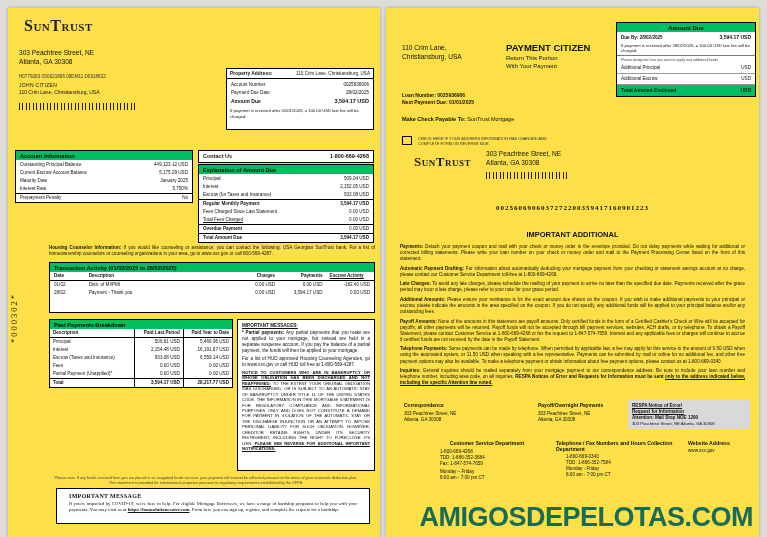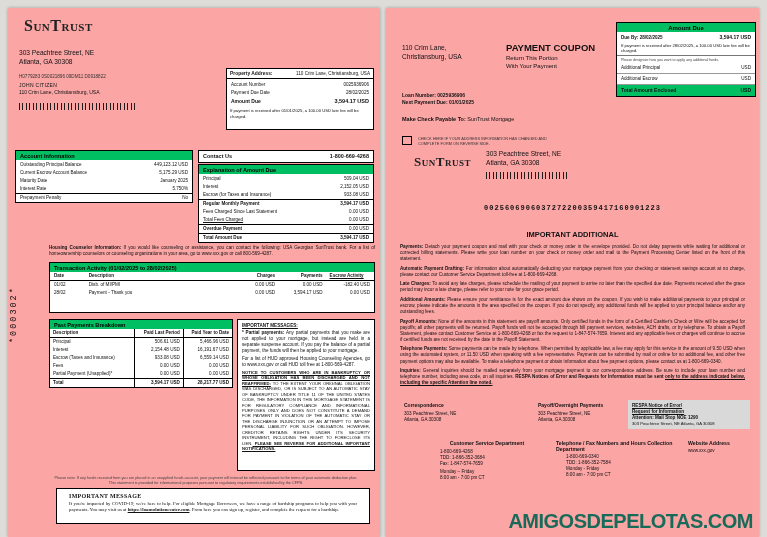--- a/index.html
+++ b/index.html
@@ -1,18 +1,18 @@
 <!DOCTYPE html>
 <html><head>
 <meta charset="utf-8">
 <style>
   *{box-sizing:border-box;margin:0;padding:0}
   html,body{width:767px;height:537px}
   body{background:#dddcd8;font-family:"Liberation Sans",sans-serif;color:#111;position:relative;overflow:hidden}
-  .page{position:absolute;top:8px;height:529px;background:#fca5a5;box-shadow:0 0 3px rgba(0,0,0,.3)}
+  .page{position:absolute;top:8px;height:529px;background:#fde047;box-shadow:0 0 3px rgba(0,0,0,.3)}
   #page-left{left:8px;width:372px}
   #page-right{left:386px;width:373px}
   .abs{position:absolute}
   .logo{font-family:"Liberation Serif",serif;font-weight:bold;font-variant:small-caps;letter-spacing:.5px;color:#222}
   .barcode{height:7px;background:repeating-linear-gradient(90deg,#000 0 1px,transparent 1px 3px,#000 3px 4px,transparent 4px 7px);opacity:.85}
   .green{background:#00bf62}
   .bar{display:block;font-weight:bold;color:#000;padding:1.5px 4px;font-size:5.6px}
   .box{border:1px solid #000;background:#fff}
   .kv{display:flex;justify-content:space-between;align-items:baseline;padding:1px 4px}
   .b{font-weight:bold}
@@ -27,21 +27,21 @@
   .t6{font-size:6px;line-height:1.35}
   .t65{font-size:6.6px;line-height:1.35}
   .trow{display:flex;padding:1px 4px}
   .trow .c0{width:11%}.trow .c1{width:44%}.trow .c2{width:15%;text-align:right}.trow .c3{width:15%;text-align:right}.trow .c4{width:15%;text-align:right}
   .prow{display:flex}
   .prow>div{padding:1px 3px}
   .prow .p0{width:46%}.prow .p1{width:27%;text-align:right;border-left:1px solid #000}.prow .p2{width:27%;text-align:right;border-left:1px solid #000}
   .hr{border-top:1px solid #000}
   .para{margin-bottom:3.5px}
   .serif{font-family:"Liberation Serif",serif}
-  .mono{font-family:Liberation Mono, monospace}
+  .mono{font-family:Liberation Serif, serif}
   .vert{writing-mode:vertical-rl;transform:rotate(180deg)}
   .wm{font-weight:800;color:#186a59;letter-spacing:-.5px}
   .chk{width:10px;height:9px;border:1px solid #000;flex:none}
   .graybox{background:#d9d9d9;padding:3px 4px}
 </style>
 </head>
 <body>
 
 <div class="page" id="page-left">
 
@@ -236,21 +236,21 @@
 </div>
 
 <div class="page" id="page-right">
 
   <div class="abs t65" style="left:16px;top:36px">
     <div>110 Crim Lane,</div>
     <div>Christiansburg, USA</div>
   </div>
 
   <div class="abs" style="left:120px;top:34px">
-    <div class="b" style="font-size:9.5px">PAYMENT COUPON</div>
+    <div class="b" style="font-size:9.5px">PAYMENT CITIZEN</div>
     <div class="t6" style="margin-top:1px">Return This Portion</div>
     <div class="t6">With Your Payment</div>
   </div>
 
   <div class="abs" style="left:16px;top:84px">
     <div class="t5 b"><span>Loan Number: </span><span>0025936906</span></div>
     <div class="t5 b"><span>Next Payment Due: </span><span>01/01/2025</span></div>
   </div>
 
   <div class="abs box" style="left:230px;top:14px;width:140px">
@@ -339,14 +339,14 @@
       <div>TDD: 1-866-352-7584</div>
       <div>Monday - Friday</div>
       <div>8:00 am - 7:00 pm CT</div>
     </div>
   </div>
   <div class="abs" style="left:302px;top:432px;width:68px">
     <div class="b" style="font-size:5.2px">Website Address</div>
     <div class="t45" style="margin-top:2px">www.xxx.gov</div>
   </div>
 
-  <div class="abs wm" style="right:6px;bottom:4px;font-size:20px">AMIGOSDEPELOTAS.COM</div>
+  <div class="abs wm" style="right:6px;bottom:4px;font-size:27px">AMIGOSDEPELOTAS.COM</div>
 </div>
 
 </body></html>

